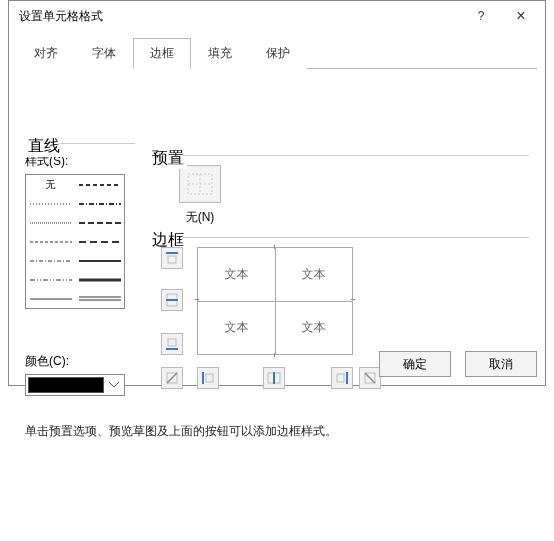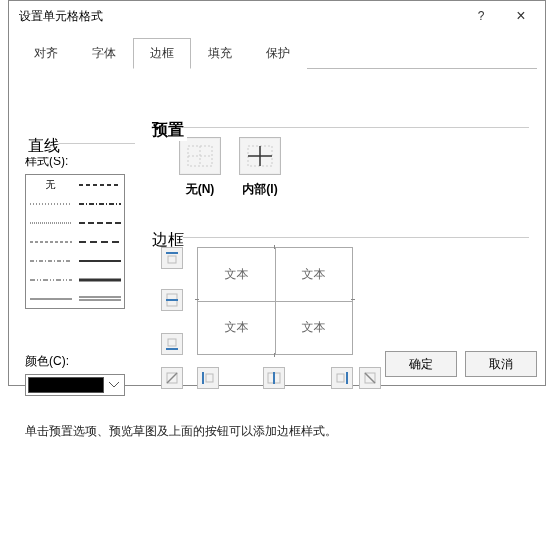--- a/index.html
+++ b/index.html
@@ -134,21 +134,21 @@
     background: #fff;
   }
   .preview .vline { position:absolute; top:0; bottom:0; left:50%; width:1px; background:#aaa; }
   .preview .hline { position:absolute; left:0; right:0; top:50%; height:1px; background:#aaa; }
   .preview .cell { position:absolute; width:50%; height:50%; display:flex; align-items:center; justify-content:center; color:#666; }
   .tick { position:absolute; background:#888; }
   .help-text { position:absolute; left:16px; top:354px; color:#222; }
   .footer {
     position: absolute;
     bottom: 8px; right: 8px;
-    display: flex; gap: 8px; padding-left: 45px;
+    display: flex; gap: 14px; padding-left: 45px;
   }
   .footer button {
     min-width: 72px; height: 26px;
     border: 1px solid #999;
     background: #f3f3f3;
     font-family: inherit; font-size: 12px;
     padding: 0 12px;
   }
 </style>
 </head>
@@ -257,44 +257,34 @@
       <div class="color-combo">
         <div class="color-swatch" title="#000000"></div>
         <div class="color-arrow">
           <svg width="10" height="6">
               <path d="M0 0 L5 5 L10 0" fill="none" stroke="#555" stroke-width="1"></path>
             </svg>
         </div>
       </div>
     </div>
 
-    <div class="fieldset fs-preset" style="position:absolute; left:140px; top:58px; width:380px;font-weight:bold;">
+    <div class="fieldset fs-preset" style="position:absolute; left:140px; top:86px; width:380px;">
       <span class="legend">预置</span>
       <div style="position:absolute; top:0; left:34px; right:0; height:1px; background:#ccc;"></div>
       <div class="preset-row">
         <div class="preset-btn">
           <div class="preset-icon">
             <svg>
                 <rect x="2" y="2" width="24" height="20" fill="none" stroke="#ccc" stroke-dasharray="2,2"></rect>
                 <line x1="14" y1="2" x2="14" y2="22" stroke="#ccc" stroke-dasharray="2,2"></line>
                 <line x1="2" y1="12" x2="26" y2="12" stroke="#ccc" stroke-dasharray="2,2"></line>
               </svg>
           </div>
           <span>无(N)</span>
         </div>
-        <div class="preset-btn">
-          <div class="preset-icon">
-            <svg>
-                <rect x="2" y="2" width="24" height="20" fill="none" stroke="#ccc" stroke-dasharray="2,2"></rect>
-                <line x1="14" y1="2" x2="14" y2="22" stroke="#333" stroke-width="1.5"></line>
-                <line x1="2" y1="12" x2="26" y2="12" stroke="#333" stroke-width="1.5"></line>
-              </svg>
-          </div>
-          <span>内部(I)</span>
-        </div>
       </div>
     </div>
 
     <div class="fieldset fs-border" style="position:absolute; left:140px; top:168px; width:380px; height:170px;">
       <span class="legend">边框</span>
       <div style="position:absolute; top:0; left:34px; right:0; height:1px; background:#ccc;"></div>
 
       <div class="border-area">
 
         <div class="edge-btn" style="left:6px; top:4px;">

